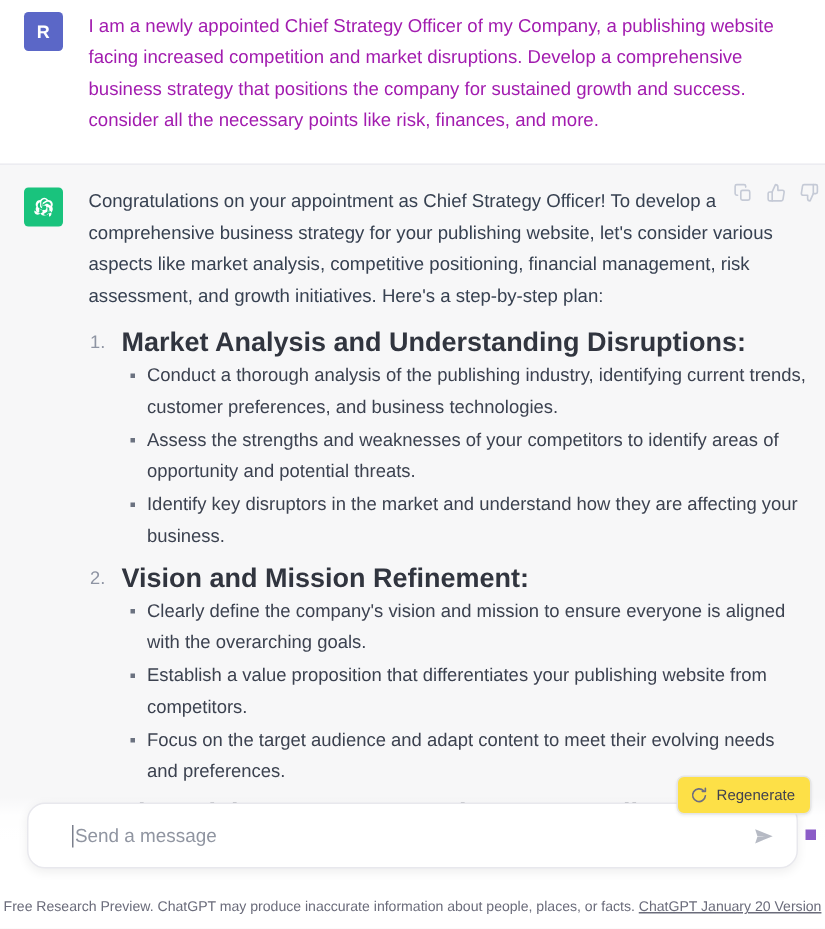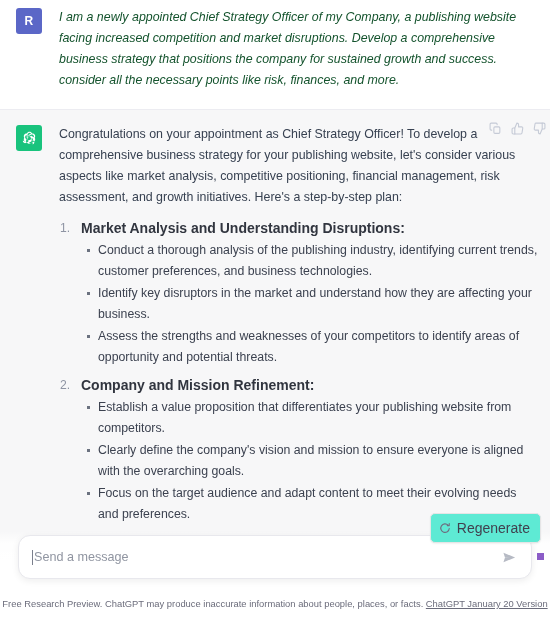--- a/index.html
+++ b/index.html
@@ -74,21 +74,21 @@
     flex: 1 1 auto;
     min-width: 0;
     color: #374151;
     font-size: 12.4px;
     line-height: 21px;
     position: relative;
   }
   .body p { margin: 0 0 8px 0; }
   .body p:last-child { margin-bottom: 0; }
 
-  .user .body { color: #14532d; font-style: italic; }
+  .user .body { color: #a21caf; }
 
   
   .actions {
     position: absolute;
     top: -2px;
     right: -8px;
     display: flex;
     gap: 9px;
     align-items: center;
   }
@@ -117,21 +117,21 @@
     position: absolute;
     left: -21px;
     top: 0;
     color: #8e94a3;
     font-size: 12.2px;
     line-height: 21px;
   }
   .step-title {
     font-weight: bold;
     color: #31353f;
-    font-size: 14px;
+    font-size: 18px;
     line-height: 21px;
     display: block;
   }
   ul.subs {
     margin: 1px 0 7px 0;
     padding: 0 0 0 17px;
     list-style: none;
   }
   ul.subs > li {
     position: relative;
@@ -151,25 +151,25 @@
   }
 
   
   .regen {
     position: absolute;
     right: 9px;
     bottom: 76px;
     display: flex;
     align-items: center;
     gap: 6px;
-    background: #5eead4;
+    background: #fde047;
     border: 1px solid #e5e5e6;
     border-radius: 5px;
     padding: 6px 10px 6px 8px;
-    font-size: 14px;
+    font-size: 10px;
     color: #40414f;
     box-shadow: 0 1px 2px rgba(0,0,0,.06);
     z-index: 6;
     white-space: nowrap;
   }
   .regen .ricon { width: 12px; height: 12px; color: #6e6e80; display: block; }
   .regen .ricon svg { display: block; }
 
   
   .composer-zone {
@@ -185,21 +185,21 @@
     left: 18px;
     right: 18px;
     top: 4px;
     height: 44px;
     background: #ffffff;
     border: 1px solid #e8e8ed;
     border-radius: 12px;
     box-shadow: 0 2px 7px rgba(0,0,0,.07);
     display: flex;
     align-items: center;
-    padding: 0 14px 0 13px;
+    padding: 0 14px 0 29px;
   }
   .composer .caret {
     width: 1px;
     height: 15px;
     background: #7a7f8c;
     margin-right: 1px;
     flex: 0 0 1px;
   }
   .composer input {
     flex: 1 1 auto;
@@ -296,30 +296,30 @@
         </div>
 
         <p>Congratulations on your appointment as Chief Strategy Officer! To develop a comprehensive business strategy for your publishing website, let's consider various aspects like market analysis, competitive positioning, financial management, risk assessment, and growth initiatives. Here's a step-by-step plan:</p>
 
         <ol class="steps">
 
           <li>
             <span class="step-title">Market Analysis and Understanding Disruptions:</span>
             <ul class="subs">
               <li>Conduct a thorough analysis of the publishing industry, identifying current trends, customer preferences, and business technologies.</li>
+              <li>Assess the strengths and weaknesses of your competitors to identify areas of opportunity and potential threats.</li>
               <li>Identify key disruptors in the market and understand how they are affecting your business.</li>
-              <li>Assess the strengths and weaknesses of your competitors to identify areas of opportunity and potential threats.</li>
             </ul>
           </li>
 
           <li>
-            <span class="step-title">Company and Mission Refinement:</span>
+            <span class="step-title">Vision and Mission Refinement:</span>
             <ul class="subs">
+              <li>Clearly define the company's vision and mission to ensure everyone is aligned with the overarching goals.</li>
               <li>Establish a value proposition that differentiates your publishing website from competitors.</li>
-              <li>Clearly define the company's vision and mission to ensure everyone is aligned with the overarching goals.</li>
               <li>Focus on the target audience and adapt content to meet their evolving needs and preferences.</li>
             </ul>
           </li>
 
           <li>
             <span class="step-title">Financial Management and Resource Allocation:</span>
             <ul class="subs">
               <li>Analyze the company's financials to identify areas of inefficiency and potential cost-saving measures.</li>
               <li>Allocate resources effectively to support growth initiatives and streamline operations.</li>
 

